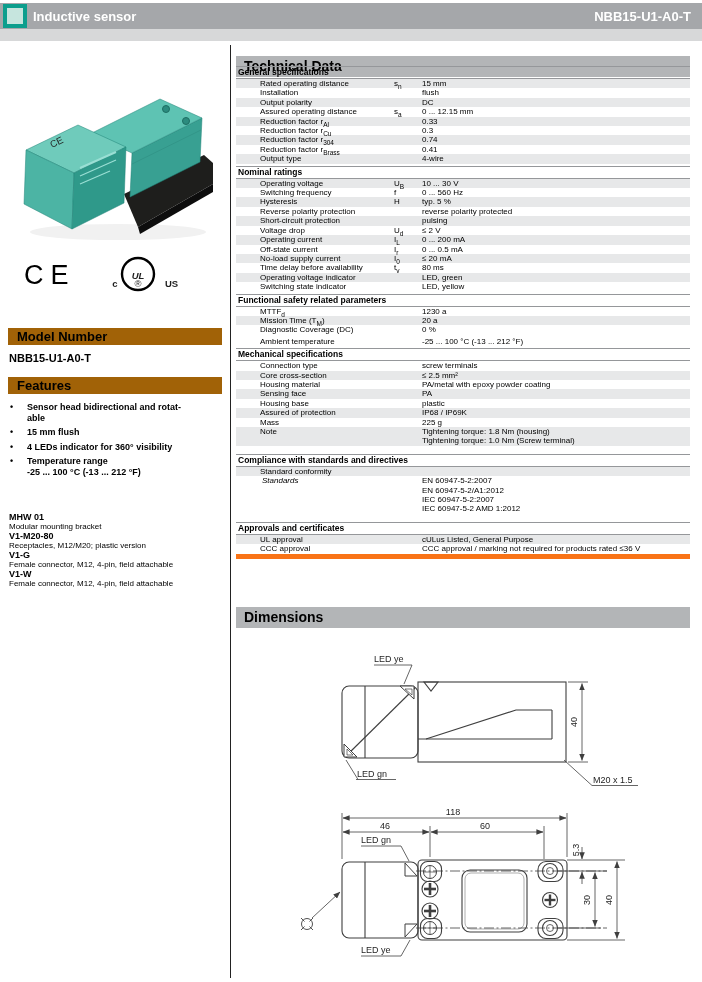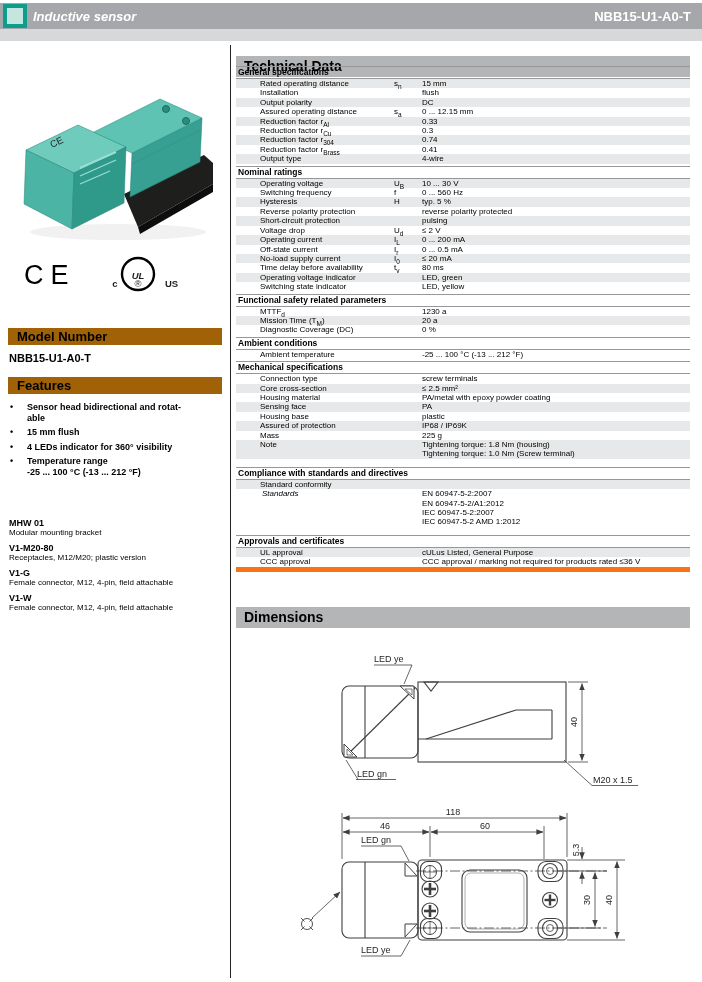--- a/index.html
+++ b/index.html
@@ -2,41 +2,41 @@
 <html><head>
 <meta charset="utf-8">
 <style>
   html,body{margin:0;padding:0;background:#fff;}
   body{font-family:"Liberation Sans",sans-serif;color:#000;}
   .page{position:relative;width:702px;height:982px;background:#fff;overflow:hidden;}
 
   
   .topbar{position:absolute;left:0;top:3px;width:702px;height:26px;background:#a5a7aa;}
   .brandmark{position:absolute;left:3px;top:1px;width:16px;height:16px;background:#c6e5de;border:4px solid #0c9e8d;}
-  .topbar-title{position:absolute;left:33px;top:6px;font-size:13px;font-weight:bold;color:#fff;font-style:italic;}
+  .topbar-title{position:absolute;left:33px;top:6px;font-size:13px;font-weight:bold;color:#fff;}
   .topbar-model{position:absolute;right:11px;top:6px;font-size:13px;font-weight:bold;color:#fff;}
   .substrip{position:absolute;left:0;top:29px;width:702px;height:12px;background:#d7d8d9;}
   .divider{position:absolute;left:230px;top:45px;width:1px;height:933px;background:#222;}
 
   
   .photo{position:absolute;left:14px;top:46px;width:202px;height:202px;background:#fff;}
   .logos{position:absolute;left:24px;top:252px;width:195px;height:46px;}
   .ce-mark{position:absolute;left:0;top:8px;font-size:27px;font-weight:400;letter-spacing:7px;}
   .ul-logo{position:absolute;left:64px;top:2px;}
   .secbar{position:absolute;left:8px;width:214px;height:17px;background:#a16207;font-size:13px;font-weight:bold;line-height:17px;padding-left:9px;box-sizing:border-box;}
   #bar-model{top:328px}
   #bar-features{top:377px}
   #bar-acc{top:491px}
   .modelno{position:absolute;left:9px;top:352px;font-size:11px;font-weight:bold;}
   #features{position:absolute;left:10px;top:402px;width:212px;}
   .feat{display:flex;margin-bottom:4px;}
   .bullet{width:17px;font-size:9px;font-weight:bold;flex:0 0 17px;}
   .feat-text{font-size:9px;font-weight:bold;line-height:10.5px;}
   #accessories{position:absolute;left:9px;top:512px;width:214px;}
-  .acc-name{font-size:9px;font-weight:bold;margin-top:6px;}
+  .acc-name{font-size:9px;font-weight:bold;margin-top:0;}
   .acc-desc{font-size:8px;margin-top:0;}
 
   
   .rightcol{position:absolute;left:236px;top:0;width:454px;height:848px;}
   .mainbar{position:absolute;left:0;width:454px;height:21px;background:#b3b5b7;font-size:14px;font-weight:bold;line-height:21px;padding-left:8px;box-sizing:border-box;}
   #bar-tech{top:56px}
   #bar-dims{top:607px}
   #spec-table{position:absolute;left:0;top:64px;width:454px;border-bottom:5px solid #f97316;}
   .t-sec{margin-top:2px;}
   .t-sec.gap{margin-top:8px;}
@@ -323,21 +323,20 @@
           </div>
           <div class="t-row">
             <span class="t-label">Diagnostic Coverage (DC)</span>
             <span class="t-sym"></span>
             <span class="t-val">
               <div>0 %</div>
             </span>
           </div>
         </section>
         <section class="t-sec">
-          <div class="t-sec-h">Ambient conditions</div>
           <div class="t-row">
             <span class="t-label">Ambient temperature</span>
             <span class="t-sym"></span>
             <span class="t-val">
               <div>-25 ... 100 °C (-13 ... 212 °F)</div>
             </span>
           </div>
         </section>
         <section class="t-sec">
           <div class="t-sec-h">Mechanical specifications</div>

